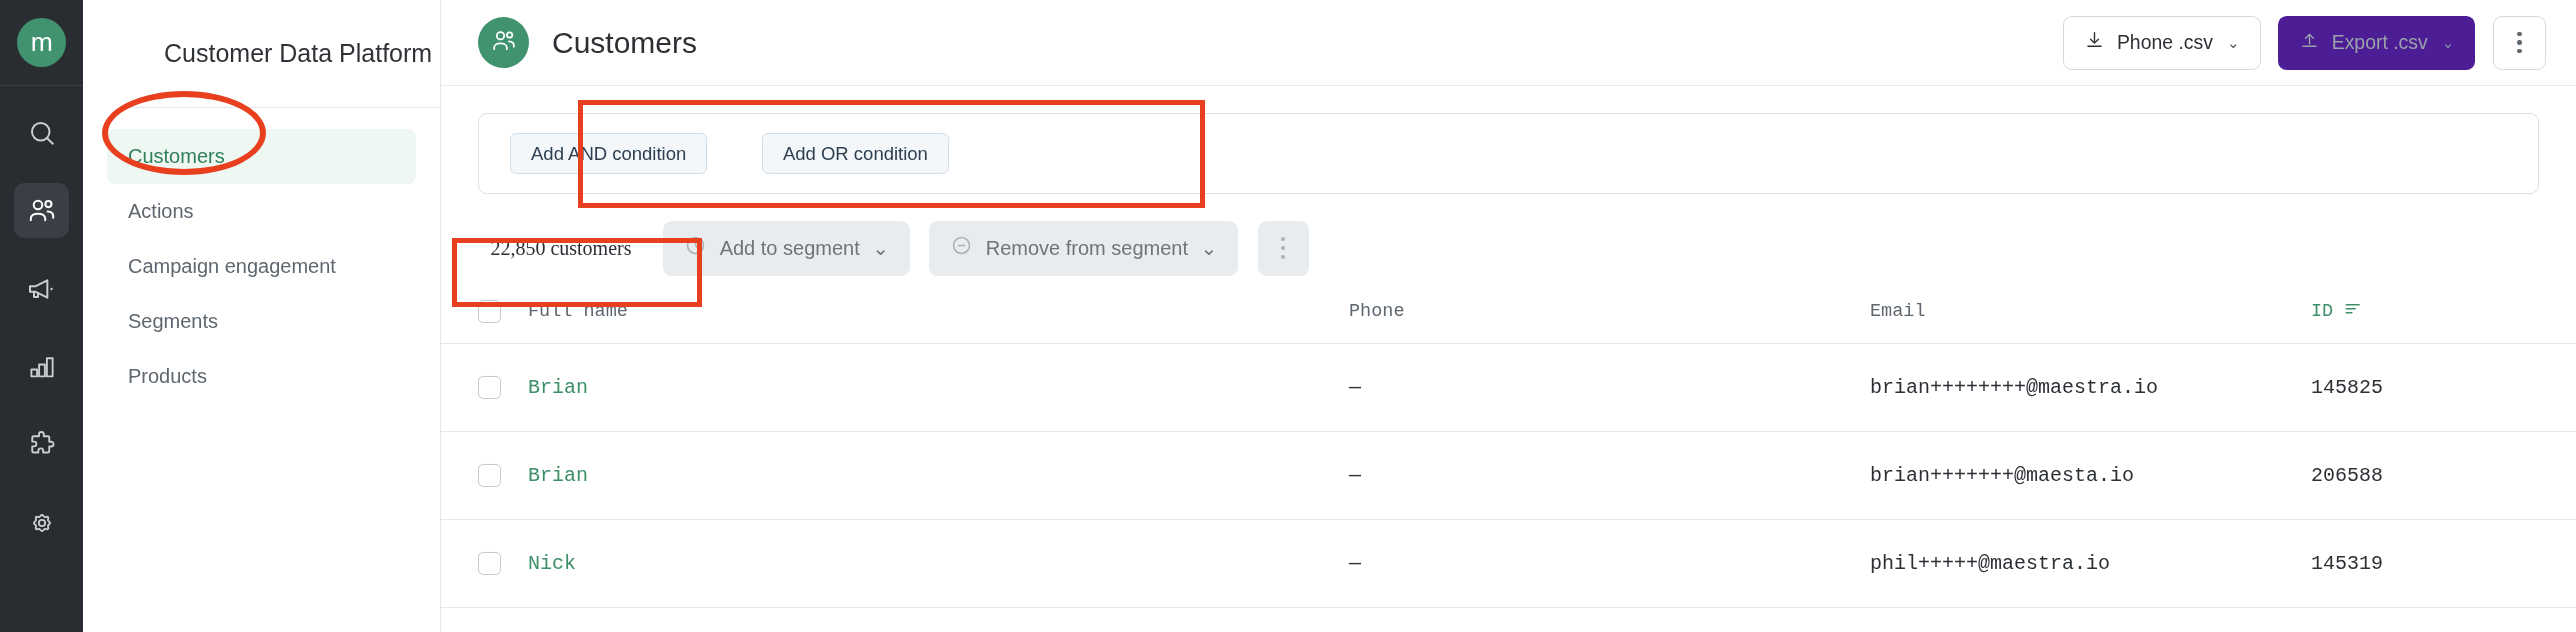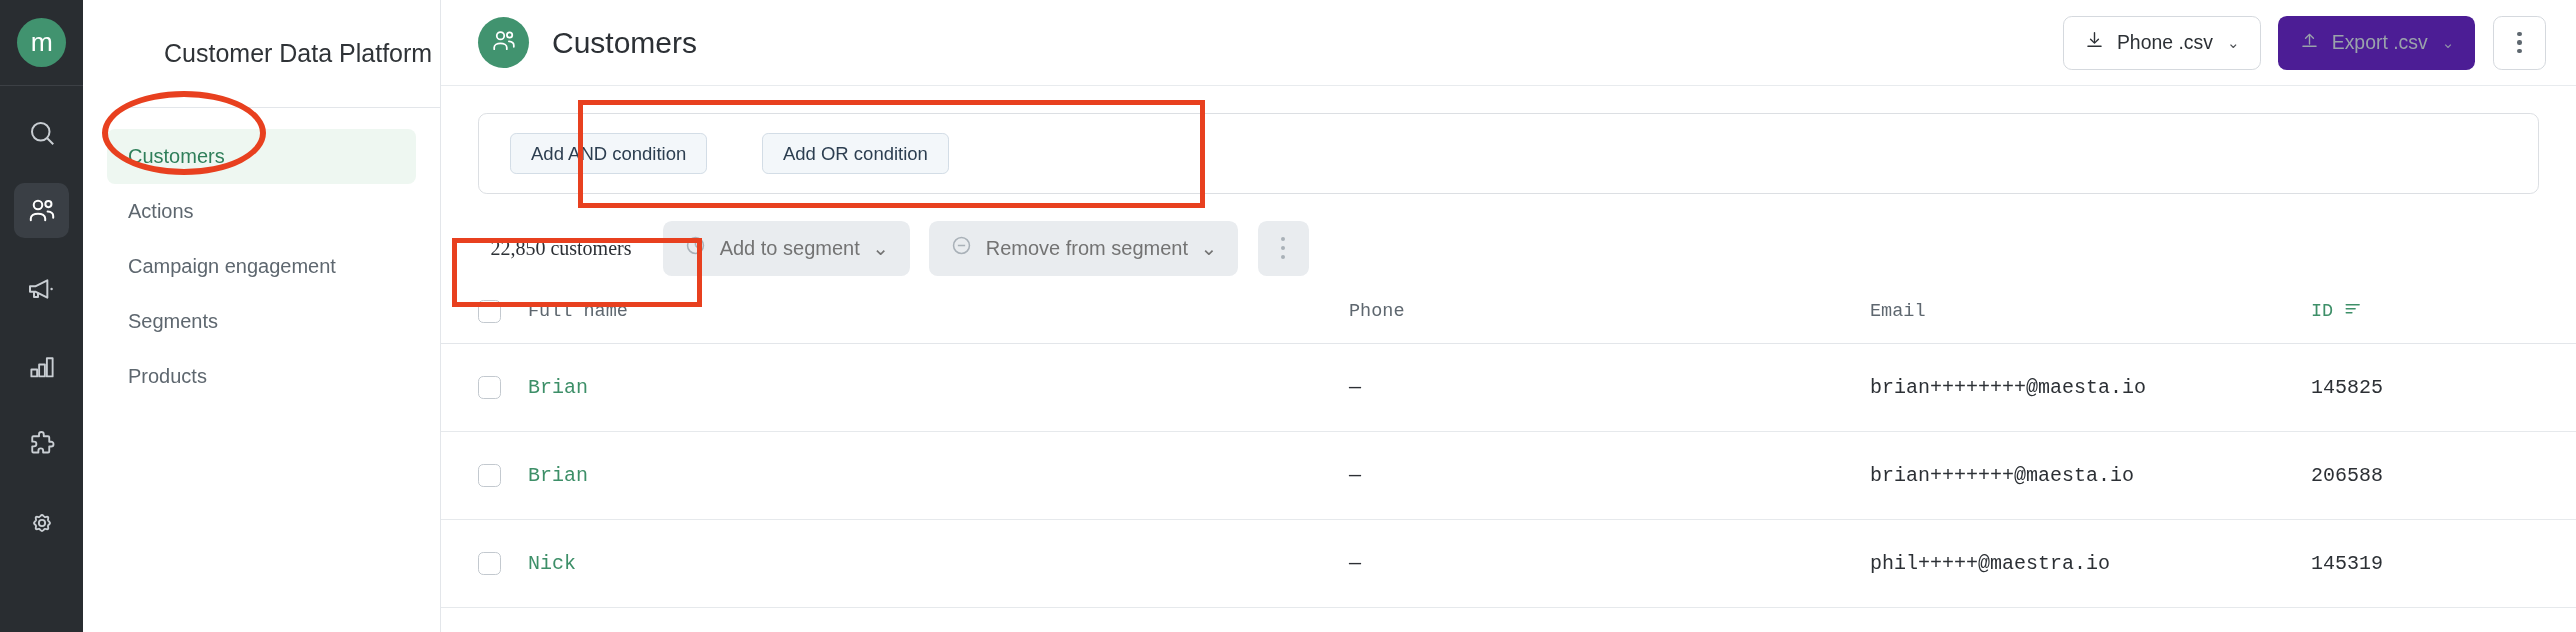--- a/index.html
+++ b/index.html
@@ -383,21 +383,21 @@
         </thead>
         <tbody>
           <tr>
             <td class="c-check">
               <span class="cbox"></span>
             </td>
             <td class="c-name name">
               <a href="#">Brian</a>
             </td>
             <td class="c-phone dash">—</td>
-            <td class="c-email">brian++++++++@maesta.io</td>
+            <td class="c-email">brian++++++++@maestra.io</td>
             <td class="c-id">145825</td>
           </tr>
           <tr>
             <td class="c-check">
               <span class="cbox"></span>
             </td>
             <td class="c-name name">
               <a href="#">Brian</a>
             </td>
             <td class="c-phone dash">—</td>

